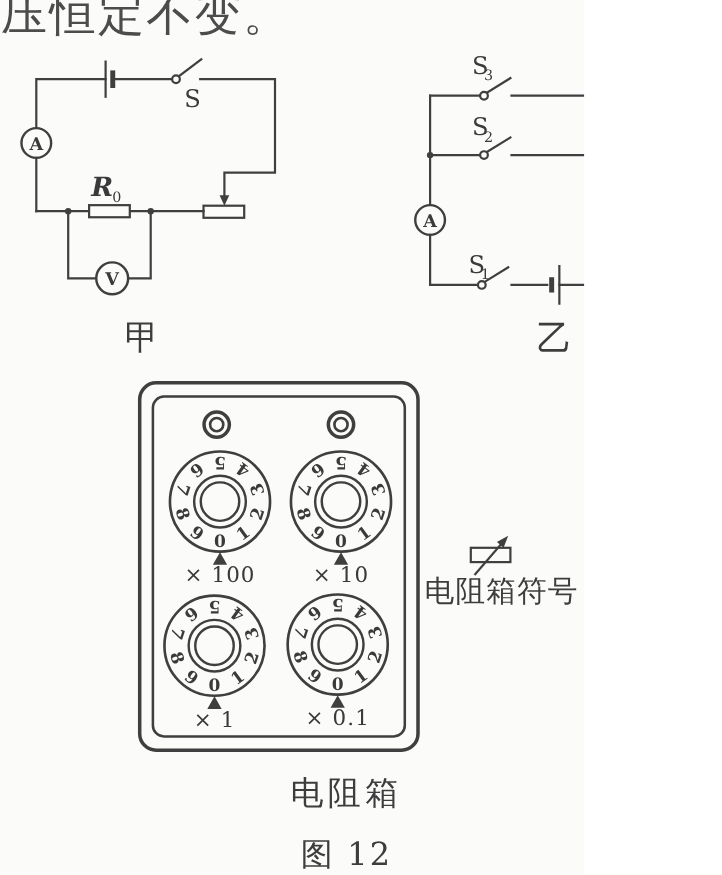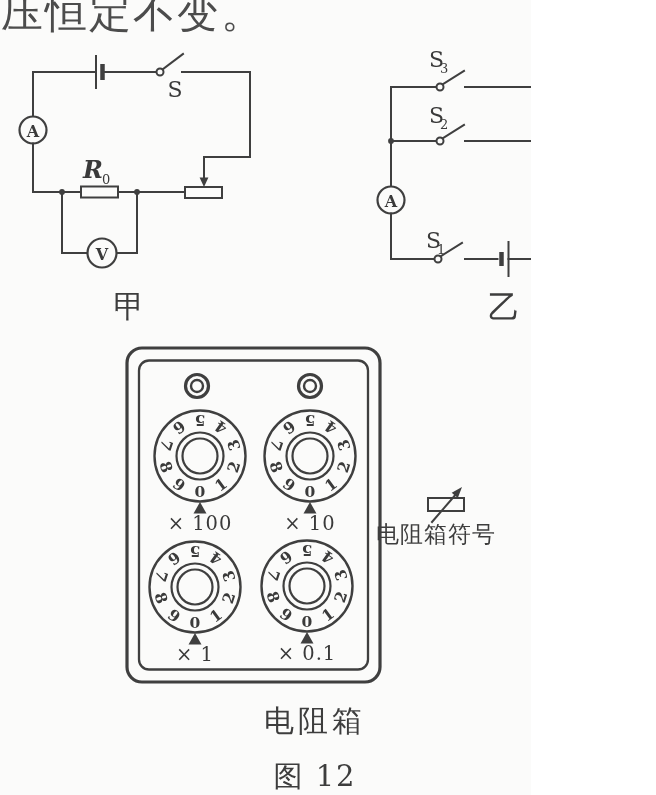--- a/index.html
+++ b/index.html
@@ -17,21 +17,21 @@
     font-size:42px;letter-spacing:2px;color:#4c4c4c;
     white-space:nowrap;font-weight:500;
   }
   .caption{
     position:absolute;text-align:center;color:#3d3d3d;
   }
   .cap-jia{left:103px;top:286px;width:52px;font-size:31px;}
   .cap-yi{left:478px;top:286px;width:52px;font-size:32px;}
   .cap-box{left:240px;top:701px;width:150px;font-size:30px;letter-spacing:4px;}
   .cap-fig{left:240px;top:757px;width:150px;font-size:29px;letter-spacing:2px;}
-  .cap-symbol{left:366px;top:519px;width:140px;font-size:23px;letter-spacing:1px;}
+  .cap-symbol{left:386px;top:519px;width:140px;font-size:27px;letter-spacing:1px;}
   svg{overflow:visible;}
   .wire{stroke:#3f3f3f;stroke-width:2;fill:none;stroke-linecap:square;}
   .plate-thin{stroke:#3f3f3f;stroke-width:2;}
   .plate-thick{stroke:#3f3f3f;stroke-width:4.5;}
   .comp{fill:#fbfbfa;stroke:#3f3f3f;stroke-width:2;}
   .comp22{fill:#fbfbfa;stroke:#3f3f3f;stroke-width:2.2;}
   .dot{fill:#3f3f3f;stroke:none;}
   .arrowhead{fill:#3f3f3f;stroke:none;}
   .meter-letter{font-family:"DejaVu Serif","Liberation Serif",serif;font-size:16px;font-weight:bold;fill:#3a3a3a;}
   .sw-label{font-family:"DejaVu Serif","Liberation Serif",serif;font-size:22px;fill:#3a3a3a;}

